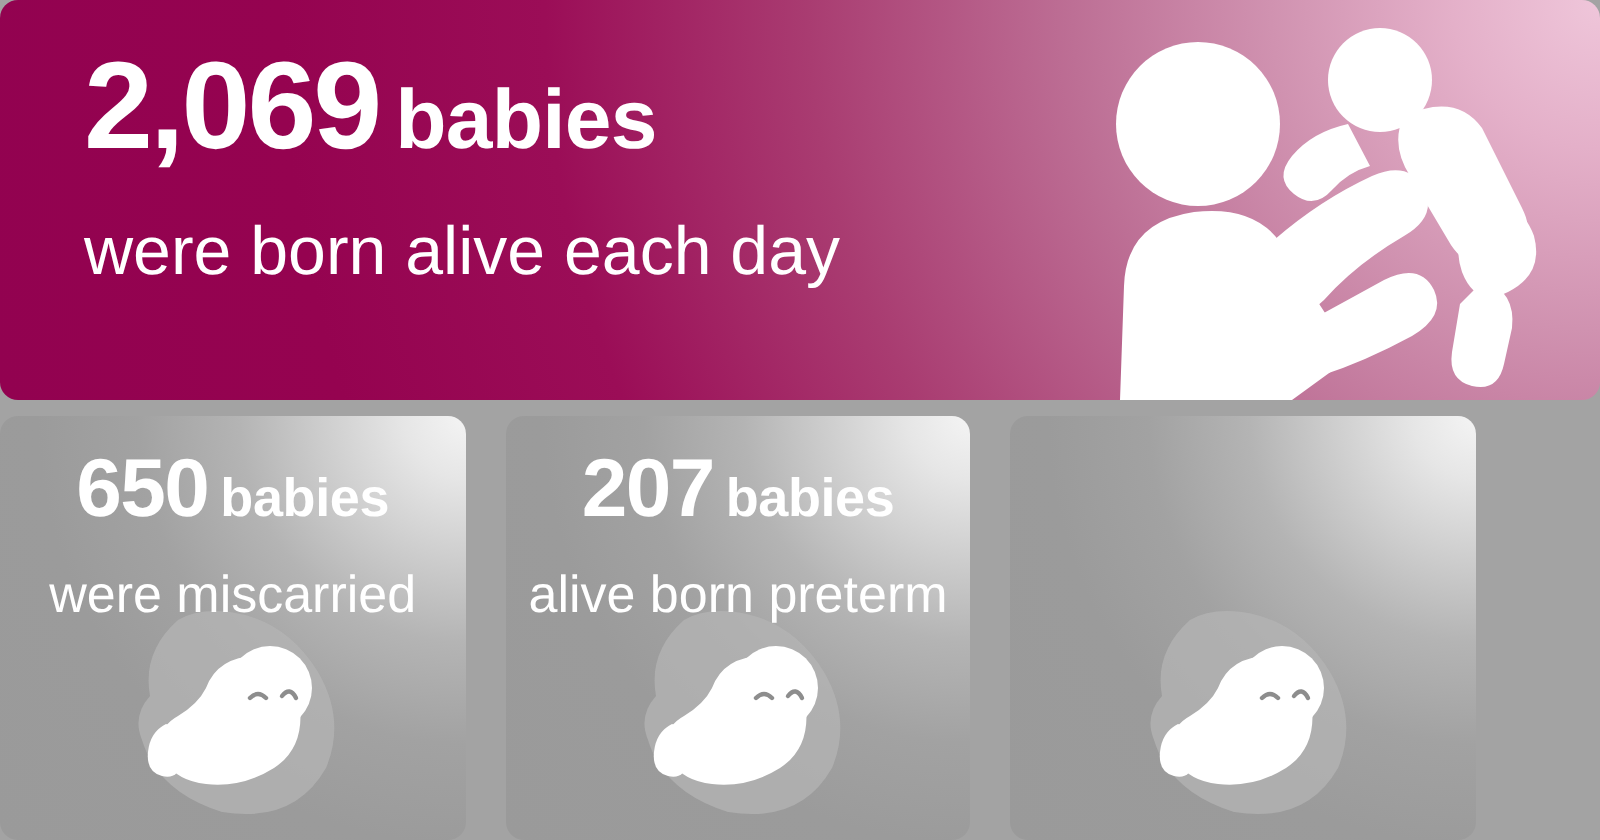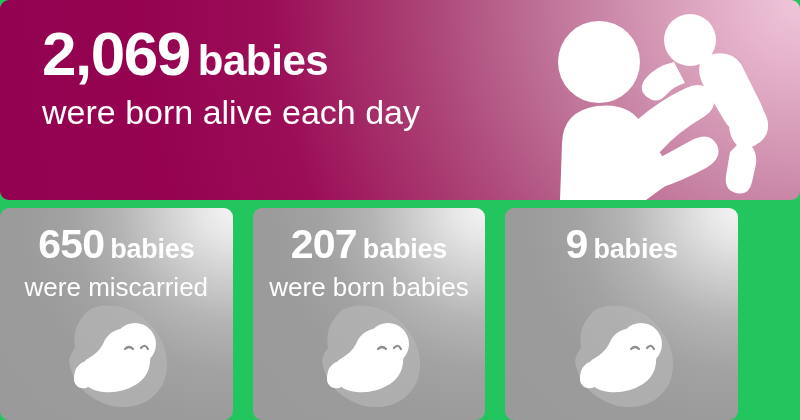--- a/index.html
+++ b/index.html
@@ -5,21 +5,21 @@
   * { margin:0; padding:0; box-sizing:border-box; }
   html, body {
     width:800px; height:420px;
     background:#ffffff;
     font-family:"Liberation Sans", sans-serif;
     overflow:hidden;
   }
   #infographic {
     position:relative;
     width:800px; height:420px;
-    background:#22c55e;
+    background:#a3a3a3;
   }
 
   
   .hero {
     position:absolute;
     left:0; top:0;
     width:800px; height:200px;
     border-radius:9px;
     overflow:hidden;
     background:
@@ -56,21 +56,21 @@
     letter-spacing:-0.4px;
     margin-left:8px;
     vertical-align:baseline;
   }
   .hero-sub {
     font-size:34px;
     font-weight:300;
     letter-spacing:0px;
     line-height:1.13;
     white-space:nowrap;
-    margin-top:8px;
+    margin-top:22px;
   }
   .hero-figure {
     position:absolute;
     right:8px; top:0;
     width:250px; height:200px;
     z-index:2;
   }
 
   
   .cards {
@@ -112,21 +112,21 @@
   }
   .card-unit {
     font-size:27px;
     font-weight:bold;
     letter-spacing:-0.2px;
     margin-left:6px;
   }
   .card-sub {
     font-size:26px;
     font-weight:300;
-    margin-top:9px;
+    margin-top:19px;
     white-space:nowrap;
   }
   .card-figure {
     position:absolute;
     left:50%;
     transform:translateX(-50%);
     top:92px;
     width:122px; height:112px;
     z-index:2;
   }
@@ -204,42 +204,39 @@
         <path d="M70 49 q4 -4 8 0" stroke="#8d8d8d" stroke-width="2.2" fill="none" stroke-linecap="round"></path>
         <path d="M86 48 q4 -5 7 1" stroke="#8d8d8d" stroke-width="2.2" fill="none" stroke-linecap="round"></path>
       </svg>
     </div>
 
     <div class="card">
       <div class="card-text">
         <div class="card-line1">
           <span class="card-number">207</span><span class="card-unit">babies</span>
         </div>
-        <div class="card-sub">were born babies</div>
+        <div class="card-sub">alive born preterm</div>
       </div>
       <svg class="card-figure" viewBox="0 0 122 112">
         <path d="M34 10 Q16 26 20 48 Q11 58 16 70 Q24 96 56 106
                  Q92 112 108 84 Q118 60 104 36 Q88 10 60 6 Q44 4 34 10 Z" fill="#b4b4b4" opacity="0.75"></path>
         <path d="M74 28 Q92 34 95 54 Q97 74 82 84 Q66 94 48 92
                  Q30 90 26 76 Q23 64 34 58 Q44 52 48 44
                  Q54 28 74 28 Z" fill="#ffffff"></path>
         <circle cx="80" cy="44" r="21" fill="#ffffff"></circle>
         <path d="M50 58 Q62 56 70 62 Q76 67 70 71 Q62 75 52 71 Z" fill="#ffffff"></path>
         <path d="M28 62 Q20 66 19 76 Q18 86 26 88 Q34 90 36 81
                  Q38 72 34 64 Z" fill="#ffffff"></path>
         <path d="M70 49 q4 -4 8 0" stroke="#8d8d8d" stroke-width="2.2" fill="none" stroke-linecap="round"></path>
         <path d="M86 48 q4 -5 7 1" stroke="#8d8d8d" stroke-width="2.2" fill="none" stroke-linecap="round"></path>
       </svg>
     </div>
 
     <div class="card">
       <div class="card-text">
-        <div class="card-line1">
-          <span class="card-number">9</span><span class="card-unit">babies</span>
-        </div>
       </div>
       <svg class="card-figure" viewBox="0 0 122 112">
         <path d="M34 10 Q16 26 20 48 Q11 58 16 70 Q24 96 56 106
                  Q92 112 108 84 Q118 60 104 36 Q88 10 60 6 Q44 4 34 10 Z" fill="#b4b4b4" opacity="0.75"></path>
         <path d="M74 28 Q92 34 95 54 Q97 74 82 84 Q66 94 48 92
                  Q30 90 26 76 Q23 64 34 58 Q44 52 48 44
                  Q54 28 74 28 Z" fill="#ffffff"></path>
         <circle cx="80" cy="44" r="21" fill="#ffffff"></circle>
         <path d="M50 58 Q62 56 70 62 Q76 67 70 71 Q62 75 52 71 Z" fill="#ffffff"></path>
         <path d="M28 62 Q20 66 19 76 Q18 86 26 88 Q34 90 36 81

